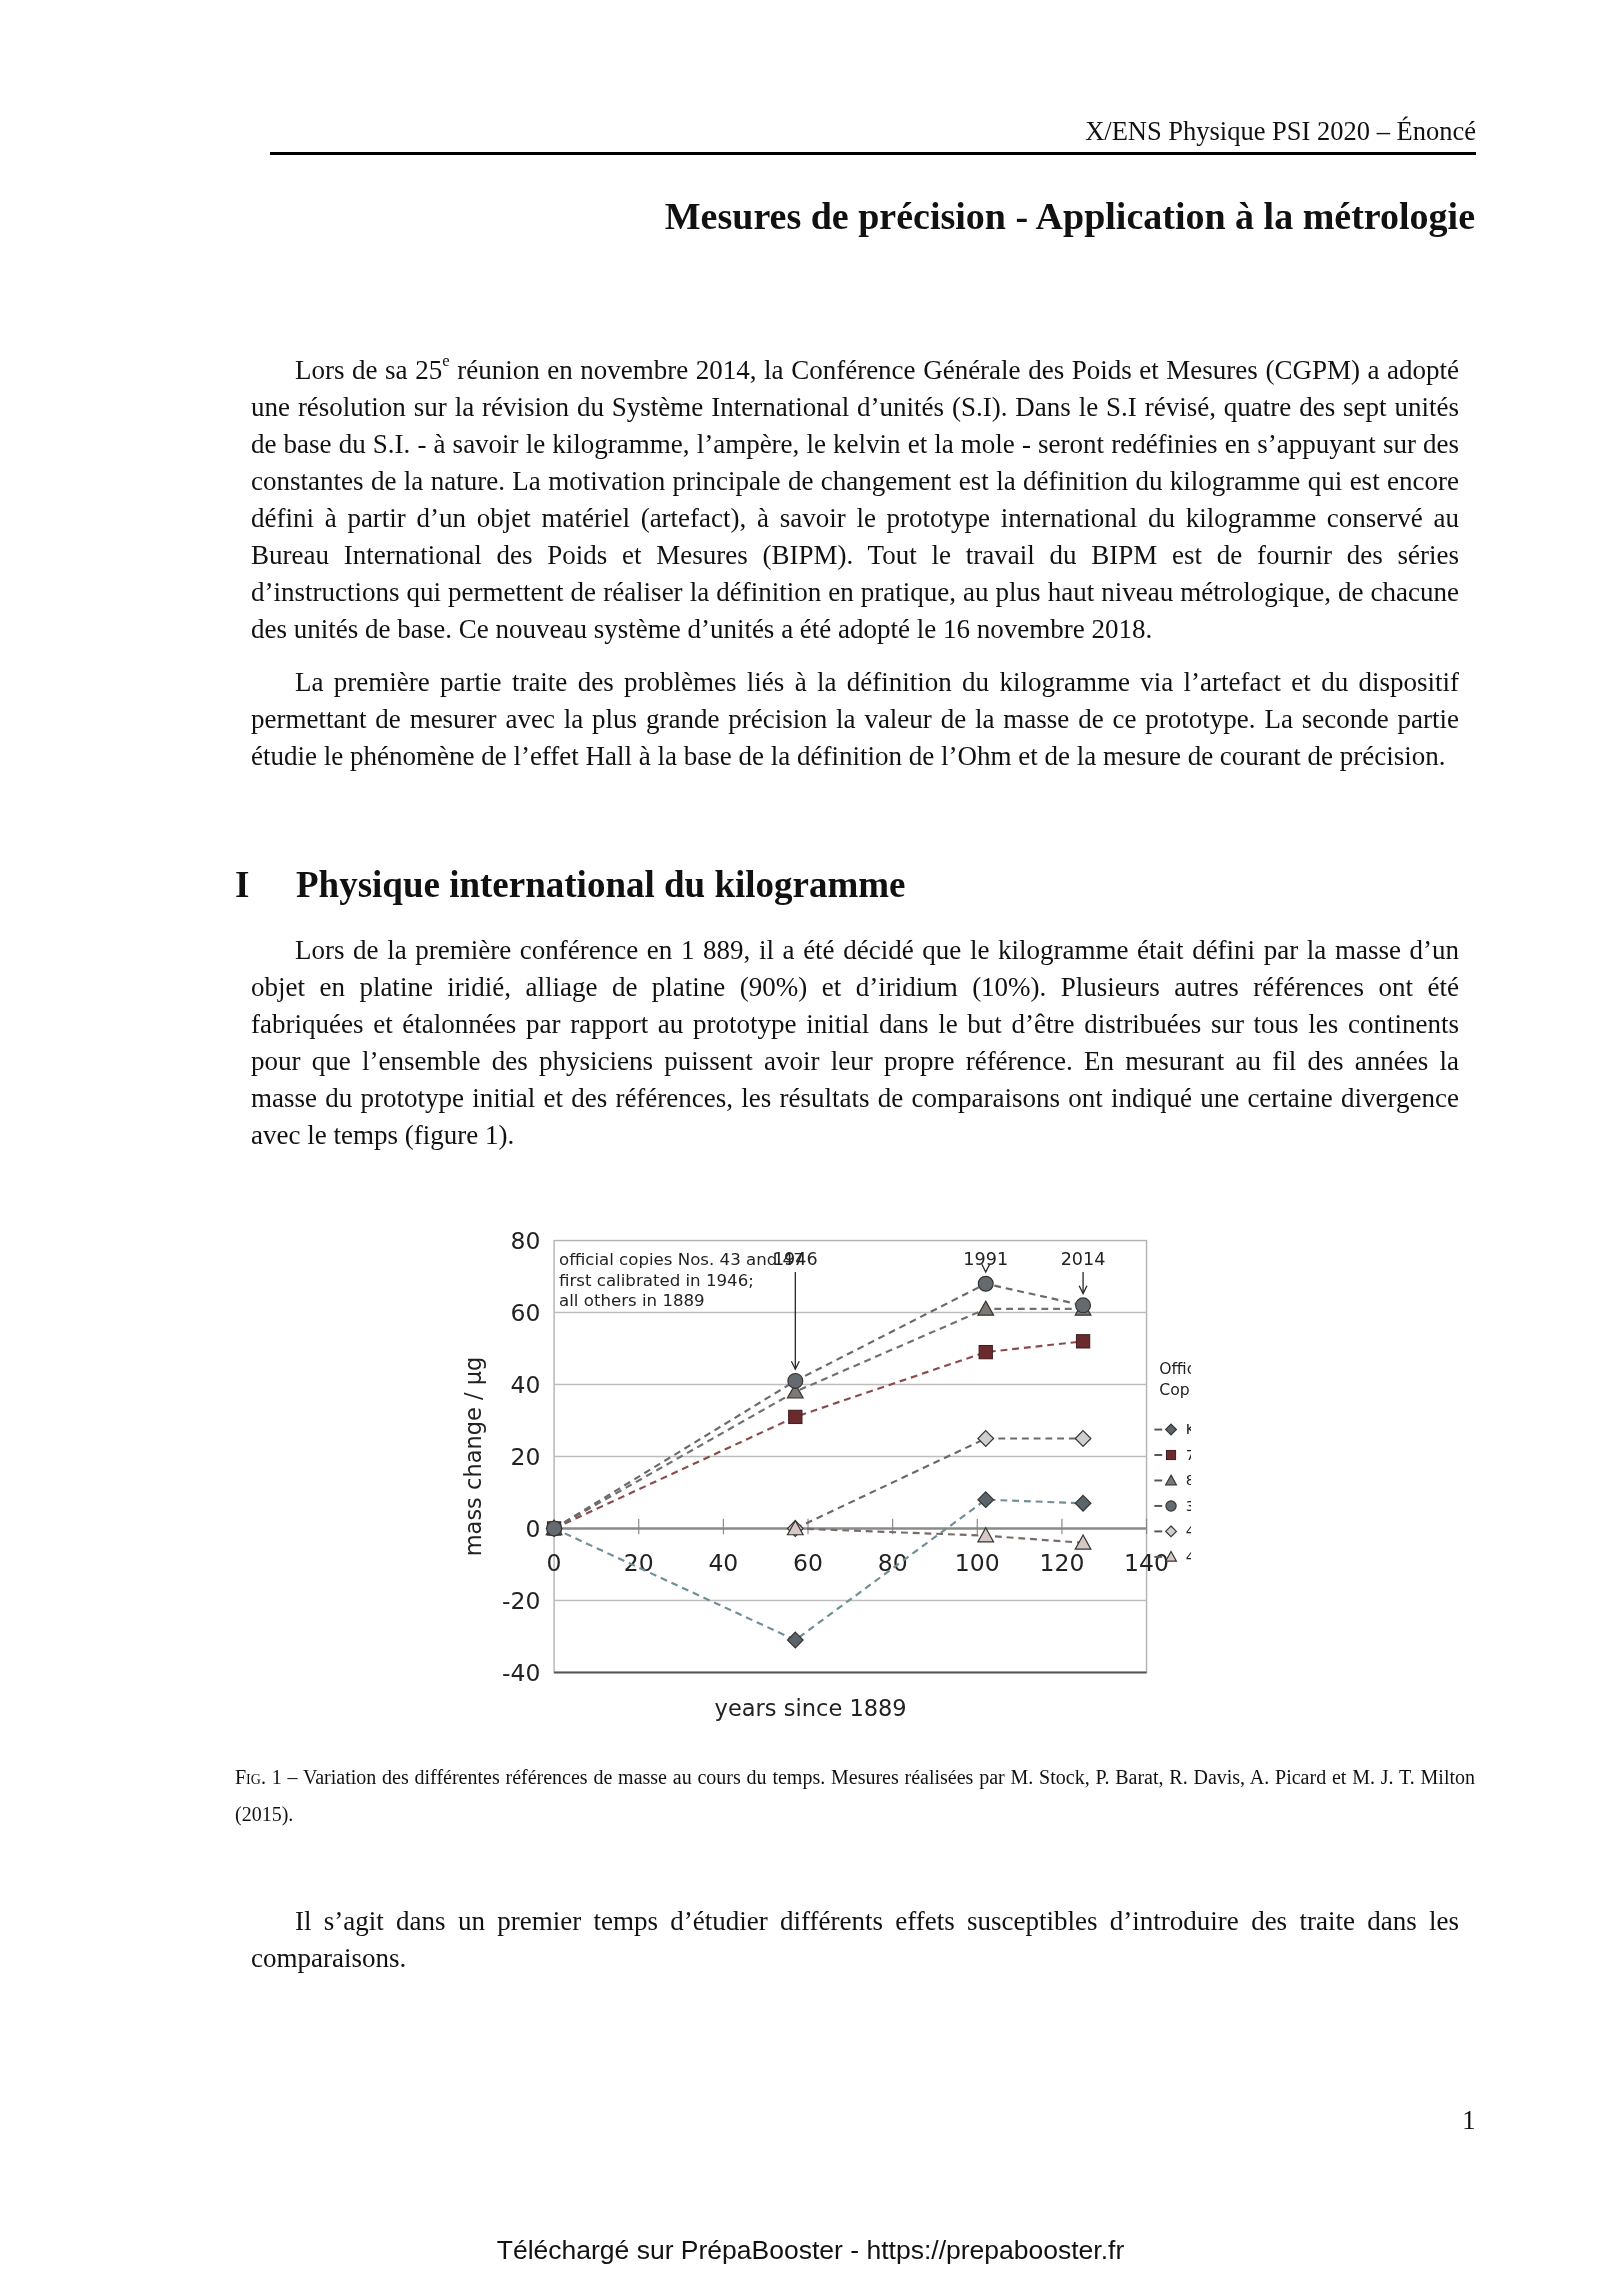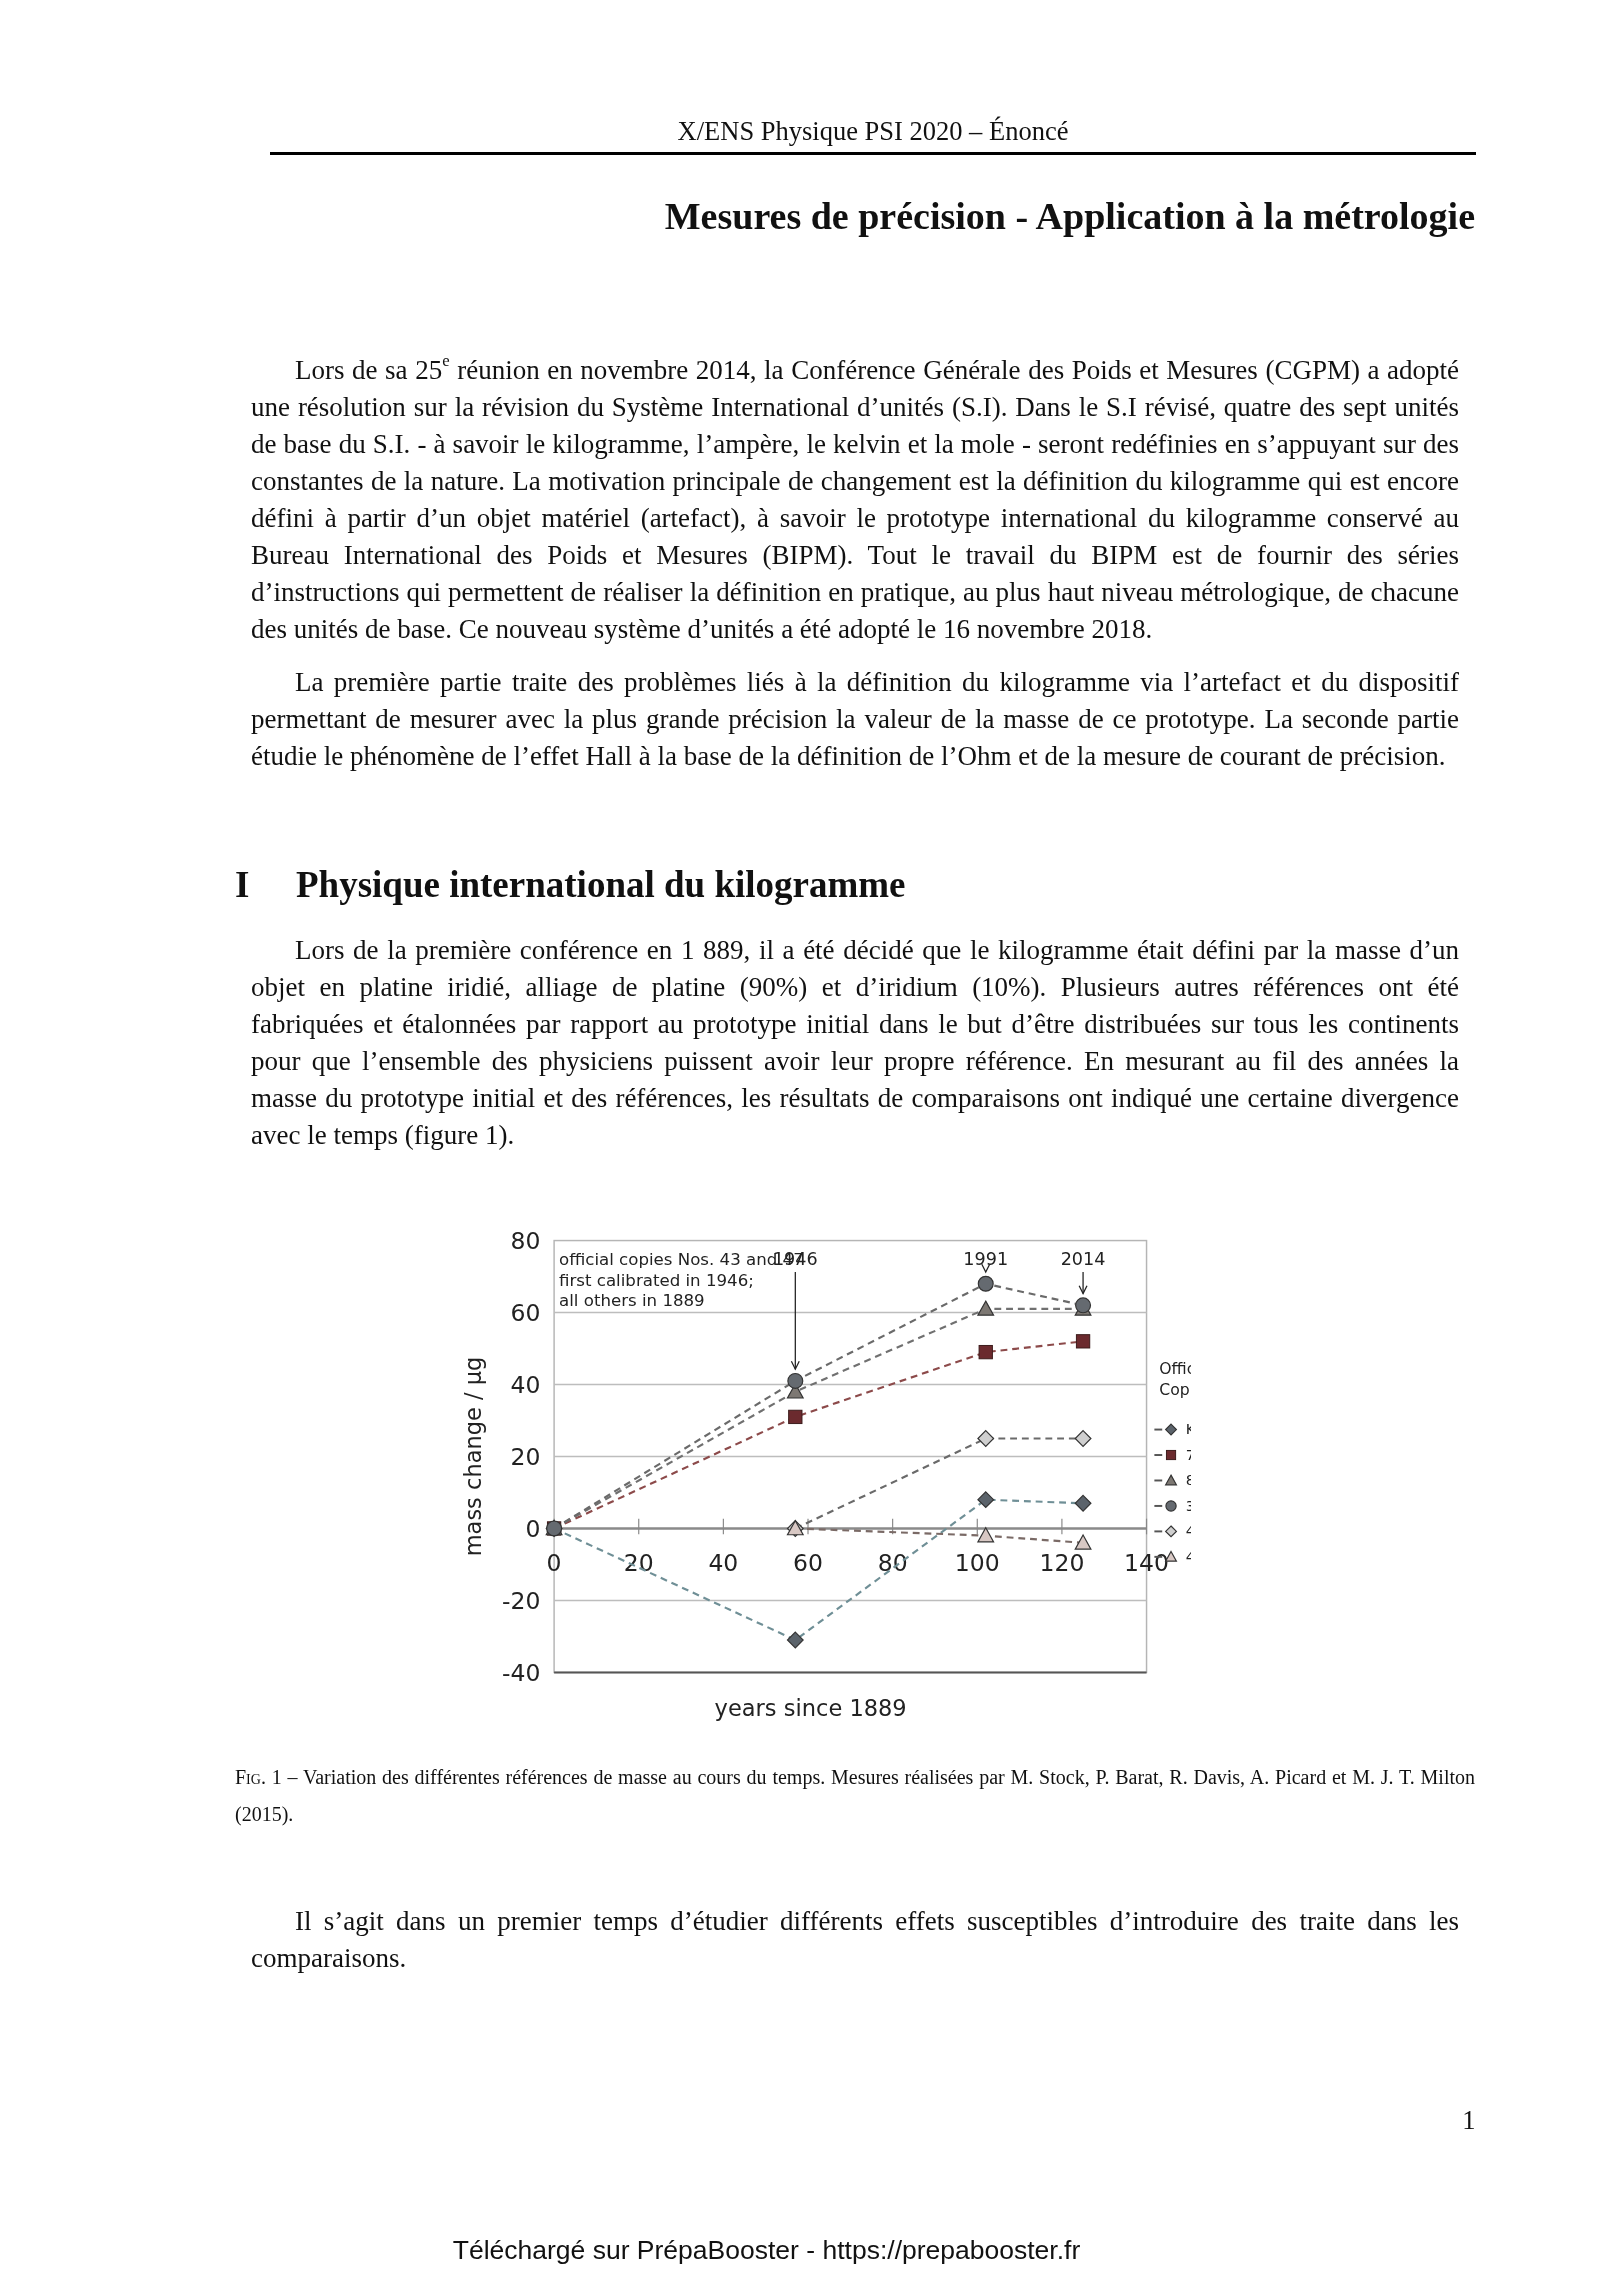--- a/index.html
+++ b/index.html
@@ -1,20 +1,20 @@
 <!DOCTYPE html>
 <html><head>
 <meta charset="utf-8">
 <style>
   html, body { margin: 0; padding: 0; background: #ffffff; }
   body { width: 1620px; height: 2293px; position: relative; overflow: hidden; color: #111; }
   .page { position: absolute; left: 0; top: 0; width: 1620px; height: 2293px; }
   .running-head {
     position: absolute; left: 270px; width: 1206px; top: 116px;
-    text-align: center; font-family: "Liberation Serif", serif; font-size: 26.5px;
+    text-align: right; font-family: "Liberation Serif", serif; font-size: 26.5px;
   }
   .head-rule { position: absolute; left: 270px; width: 1206px; top: 152px; height: 2.9px; background: #000; }
   .doc-title {
     position: absolute; left: 235px; width: 1240px; top: 194px;
     text-align: right; font-family: "Liberation Serif", serif; font-weight: bold; font-size: 38px;
   }
   .body-text {
     position: absolute; left: 235px; width: 1240px;
     font-family: "Liberation Serif", serif; font-size: 27px; line-height: 37px;
     text-align: justify; hyphens: none;
@@ -33,21 +33,21 @@
     position: absolute; left: 235px; width: 1240px; top: 1759px;
     font-family: "Liberation Serif", serif; font-size: 20px; line-height: 37px; text-align: justify;
   }
   .caption .fig-label { font-variant: small-caps; }
   .page-number {
     position: absolute; left: 1451px; width: 24.5px; top: 2105px; text-align: right;
     font-family: "Liberation Serif", serif; font-size: 26.5px;
   }
   .footer {
     position: absolute; left: 0; width: 1533px; top: 2235px; text-align: center;
-    font-family: "Liberation Sans", sans-serif; font-size: 26.5px; color: #111;
+    font-family: "Liberation Sans", sans-serif; font-size: 26.5px; color: #111; padding-left: 44px;
   }
 </style>
 </head>
 <body>
 
 <div class="page">
 
   <div class="running-head">X/ENS Physique PSI 2020 – Énoncé</div>
   <div class="head-rule"></div>
 

